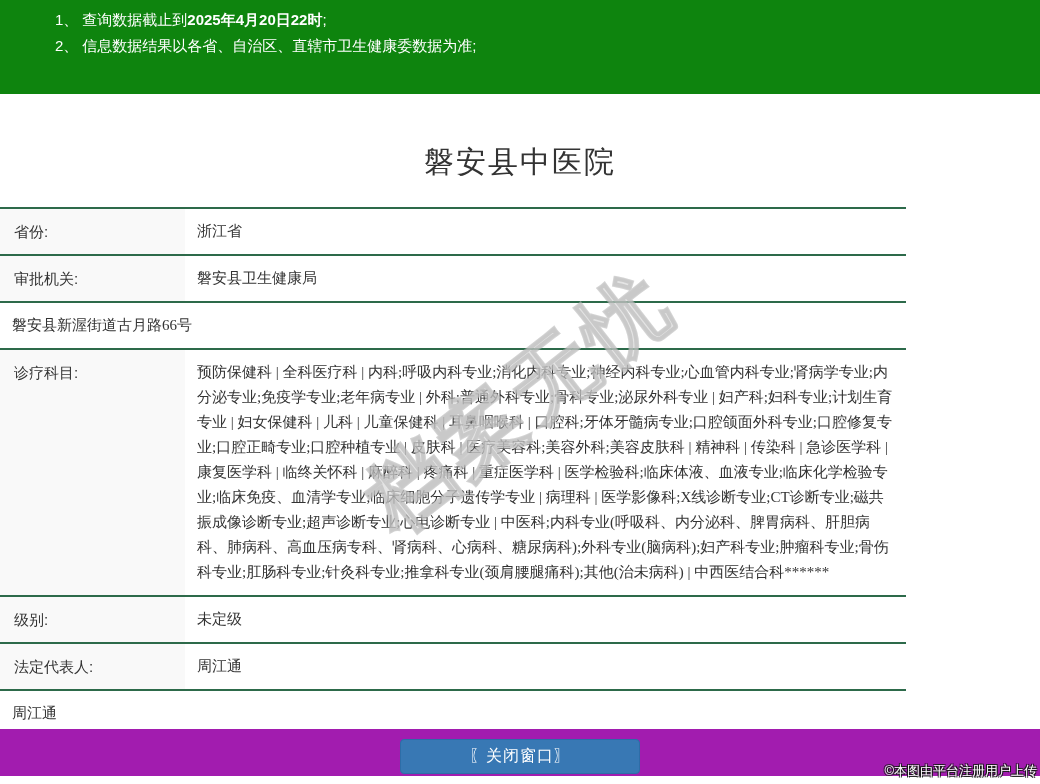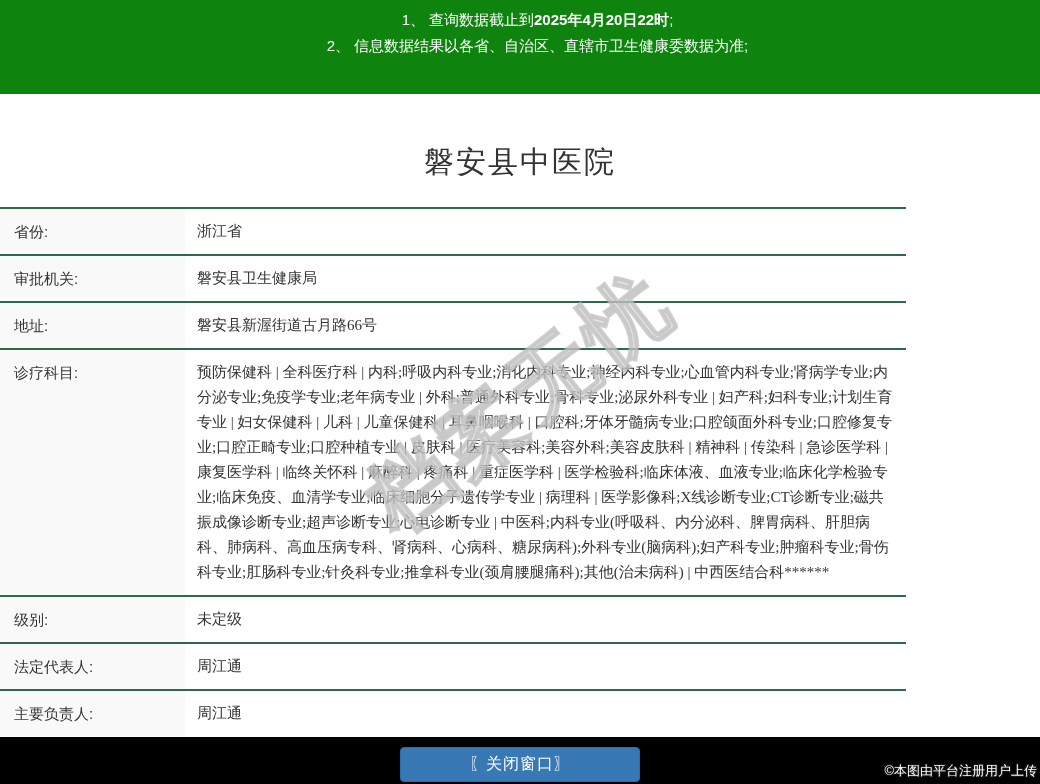--- a/index.html
+++ b/index.html
@@ -15,21 +15,20 @@
     background: #ffffff;
     color: #333333;
   }
   
   .notice {
     background: var(--banner_green, #0e840e);
     color: #ffffff;
     padding: 7px 20px 9px 55px;
     height: 78px;
     box-sizing: content-box;
-    text-align: center;
   }
   .notice-list { margin: 0; padding: 0; list-style: none; }
   .notice-list li {
     font-size: 15px;
     line-height: 26px;
     white-space: nowrap;
   }
   .notice-list .num { margin-right: 4px; }
   .notice-list b { font-weight: 700; }
   
@@ -81,24 +80,24 @@
     -webkit-text-stroke: 2px rgba(178,178,178,0.55);
     text-shadow: 0 0 1px rgba(170,170,170,0.45);
     z-index: 5;
     pointer-events: none;
     white-space: nowrap;
   }
   
   .footer {
     position: absolute;
     left: 0;
-    bottom: 0;
+    bottom: 8px;
     width: 100%;
     height: 47px;
-    background: #000000;
+    background: #a21caf;
     z-index: 10;
     text-align: center;
   }
   .close-btn {
     margin-top: 10px;
     width: 240px;
     height: 35px;
     background: var(--button_blue, #3878b4);
     border: 1px solid #2d6da7;
     border-radius: 4px;
@@ -137,37 +136,35 @@
 <div class="info-table">
     <div class="row">
       <div class="cell-label">省份:</div>
       <div class="cell-value">浙江省</div>
     </div>
     <div class="row">
       <div class="cell-label">审批机关:</div>
       <div class="cell-value">磐安县卫生健康局</div>
     </div>
     <div class="row">
-      <div class="cell-label">地址:</div>
       <div class="cell-value">磐安县新渥街道古月路66号</div>
     </div>
     <div class="row">
       <div class="cell-label">诊疗科目:</div>
       <div class="cell-value">预防保健科 | 全科医疗科 | 内科;呼吸内科专业;消化内科专业;神经内科专业;心血管内科专业;肾病学专业;内分泌专业;免疫学专业;老年病专业 | 外科;普通外科专业;骨科专业;泌尿外科专业 | 妇产科;妇科专业;计划生育专业 | 妇女保健科 | 儿科 | 儿童保健科 | 耳鼻咽喉科 | 口腔科;牙体牙髓病专业;口腔颌面外科专业;口腔修复专业;口腔正畸专业;口腔种植专业 | 皮肤科 | 医疗美容科;美容外科;美容皮肤科 | 精神科 | 传染科 | 急诊医学科 | 康复医学科 | 临终关怀科 | 麻醉科 | 疼痛科 | 重症医学科 | 医学检验科;临床体液、血液专业;临床化学检验专业;临床免疫、血清学专业;临床细胞分子遗传学专业 | 病理科 | 医学影像科;X线诊断专业;CT诊断专业;磁共振成像诊断专业;超声诊断专业;心电诊断专业 | 中医科;内科专业(呼吸科、内分泌科、脾胃病科、肝胆病科、肺病科、高血压病专科、肾病科、心病科、糖尿病科);外科专业(脑病科);妇产科专业;肿瘤科专业;骨伤科专业;肛肠科专业;针灸科专业;推拿科专业(颈肩腰腿痛科);其他(治未病科) | 中西医结合科******</div>
     </div>
     <div class="row">
       <div class="cell-label">级别:</div>
       <div class="cell-value">未定级</div>
     </div>
     <div class="row">
       <div class="cell-label">法定代表人:</div>
       <div class="cell-value">周江通</div>
     </div>
     <div class="row">
-      <div class="cell-label">主要负责人:</div>
       <div class="cell-value">周江通</div>
     </div>
   </div>
 
 <div class="diag-watermark">档案无忧</div>
 
 <div class="footer">
   <button class="close-btn">〖关闭窗口〗</button>
 </div>
 

